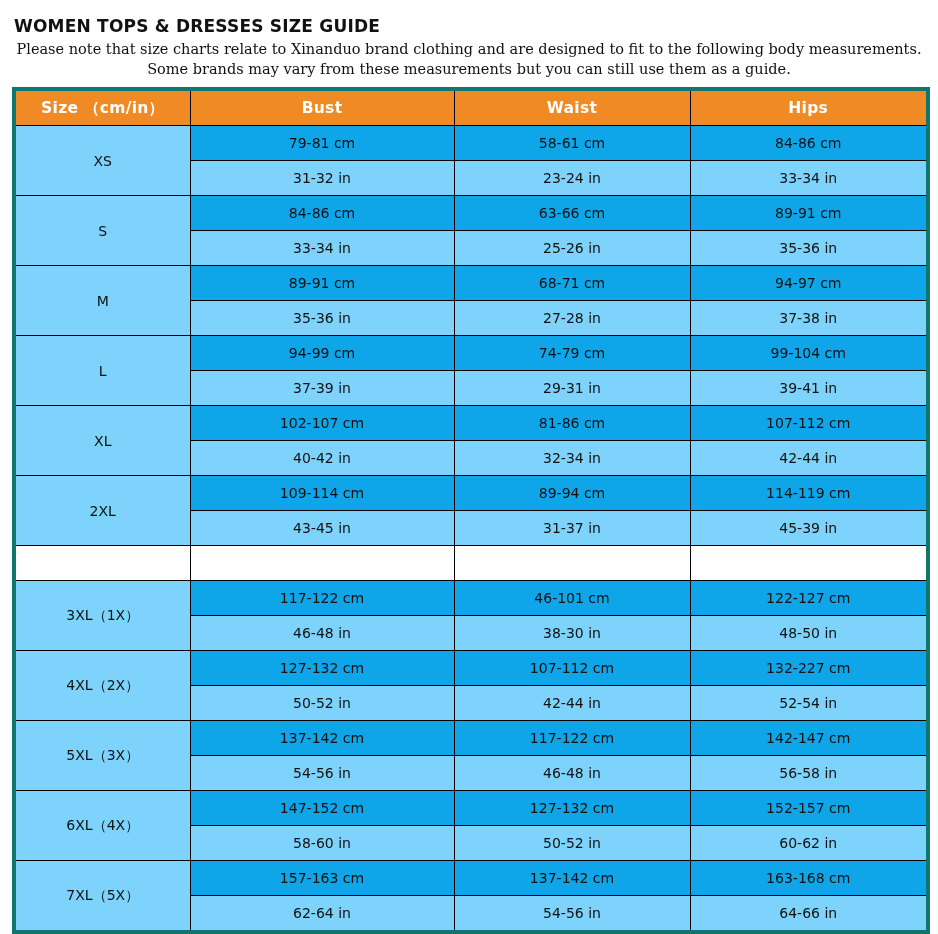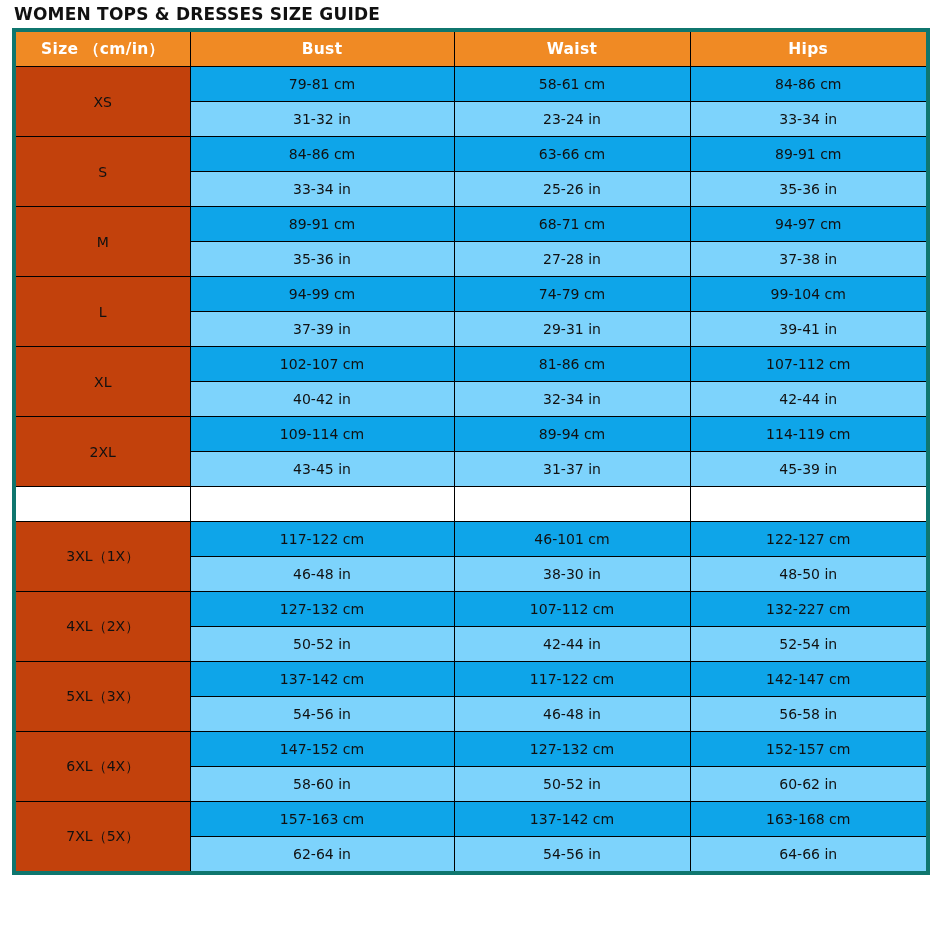--- a/index.html
+++ b/index.html
@@ -11,21 +11,21 @@
     width: 938px;
     height: 934px;
     font-family: "DejaVu Sans", sans-serif;
     color: #1a1a1a;
     overflow: hidden;
   }
   .page {
     width: 938px;
     height: 934px;
     box-sizing: border-box;
-    padding: 4px 12px 0 12px;
+    padding: 16px 12px 0 12px;
     position: relative;
   }
   .title {
     font-family: "DejaVu Sans", sans-serif;
     font-size: 17px;
     font-weight: bold;
     letter-spacing: 0.2px;
     color: #111;
     margin: 0 0 4px 2px;
     white-space: nowrap;
@@ -64,21 +64,21 @@
     height: 34px;
     letter-spacing: 0.3px;
   }
   col.c-size { width: 176px; }
   col.c-bust { width: 264px; }
   col.c-waist { width: 236px; }
   col.c-hips { width: 238px; }
 
   td.size-cell {
     font-size: 15px;
-    background: #c2410c;
+    background: #7dd3fc;
     color: #111;
   }
   td.val-cm {
     background: #0ea5e9;
   }
   td.val-in {
     background: #7dd3fc;
   }
   .gap-row td {
     height: 9px;
@@ -90,20 +90,21 @@
     padding: 0;
   }
 </style>
 </head>
 <body>
 
 <div class="page">
 
   <h1 class="title">WOMEN TOPS &amp; DRESSES SIZE GUIDE</h1>
 
+  <p class="intro">Please note that size charts relate to  Xinanduo brand clothing and are designed to fit to the following body measurements. Some brands may vary from these measurements but you can still use them as a guide.</p>
 
   <table class="size-table">
     <colgroup>
       <col class="c-size">
       <col class="c-bust">
       <col class="c-waist">
       <col class="c-hips">
     </colgroup>
     <thead>
       <tr>

